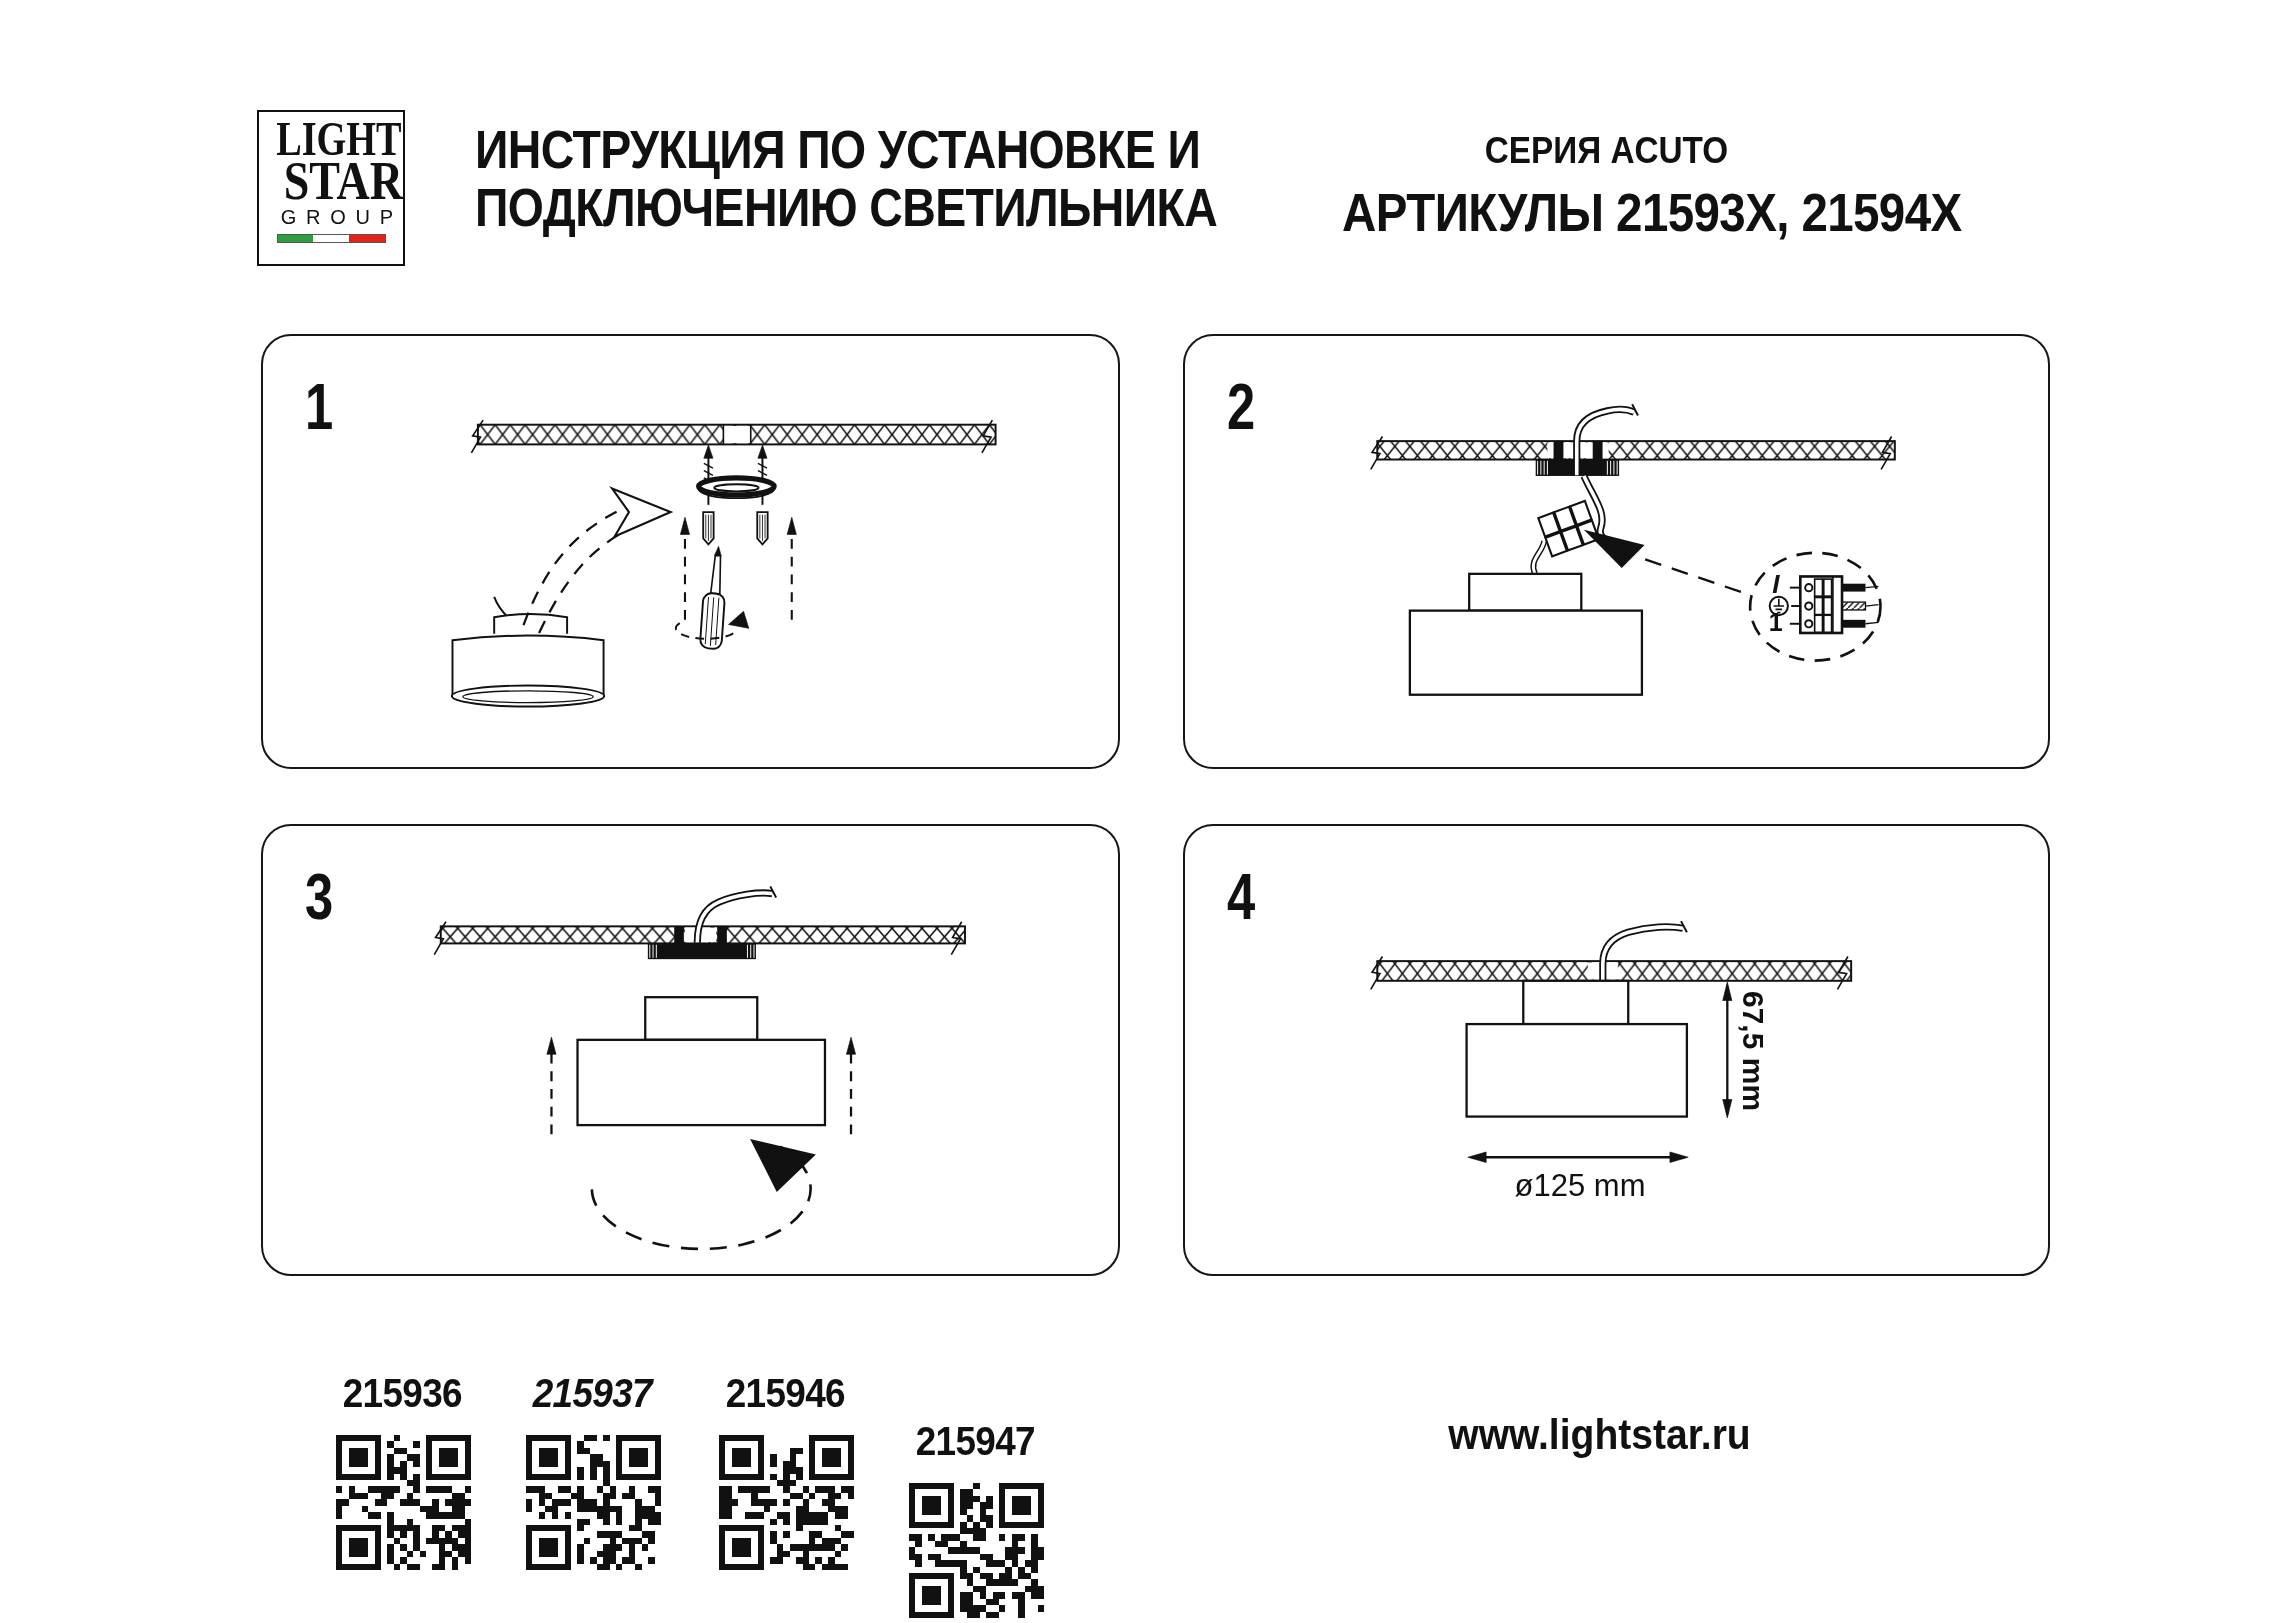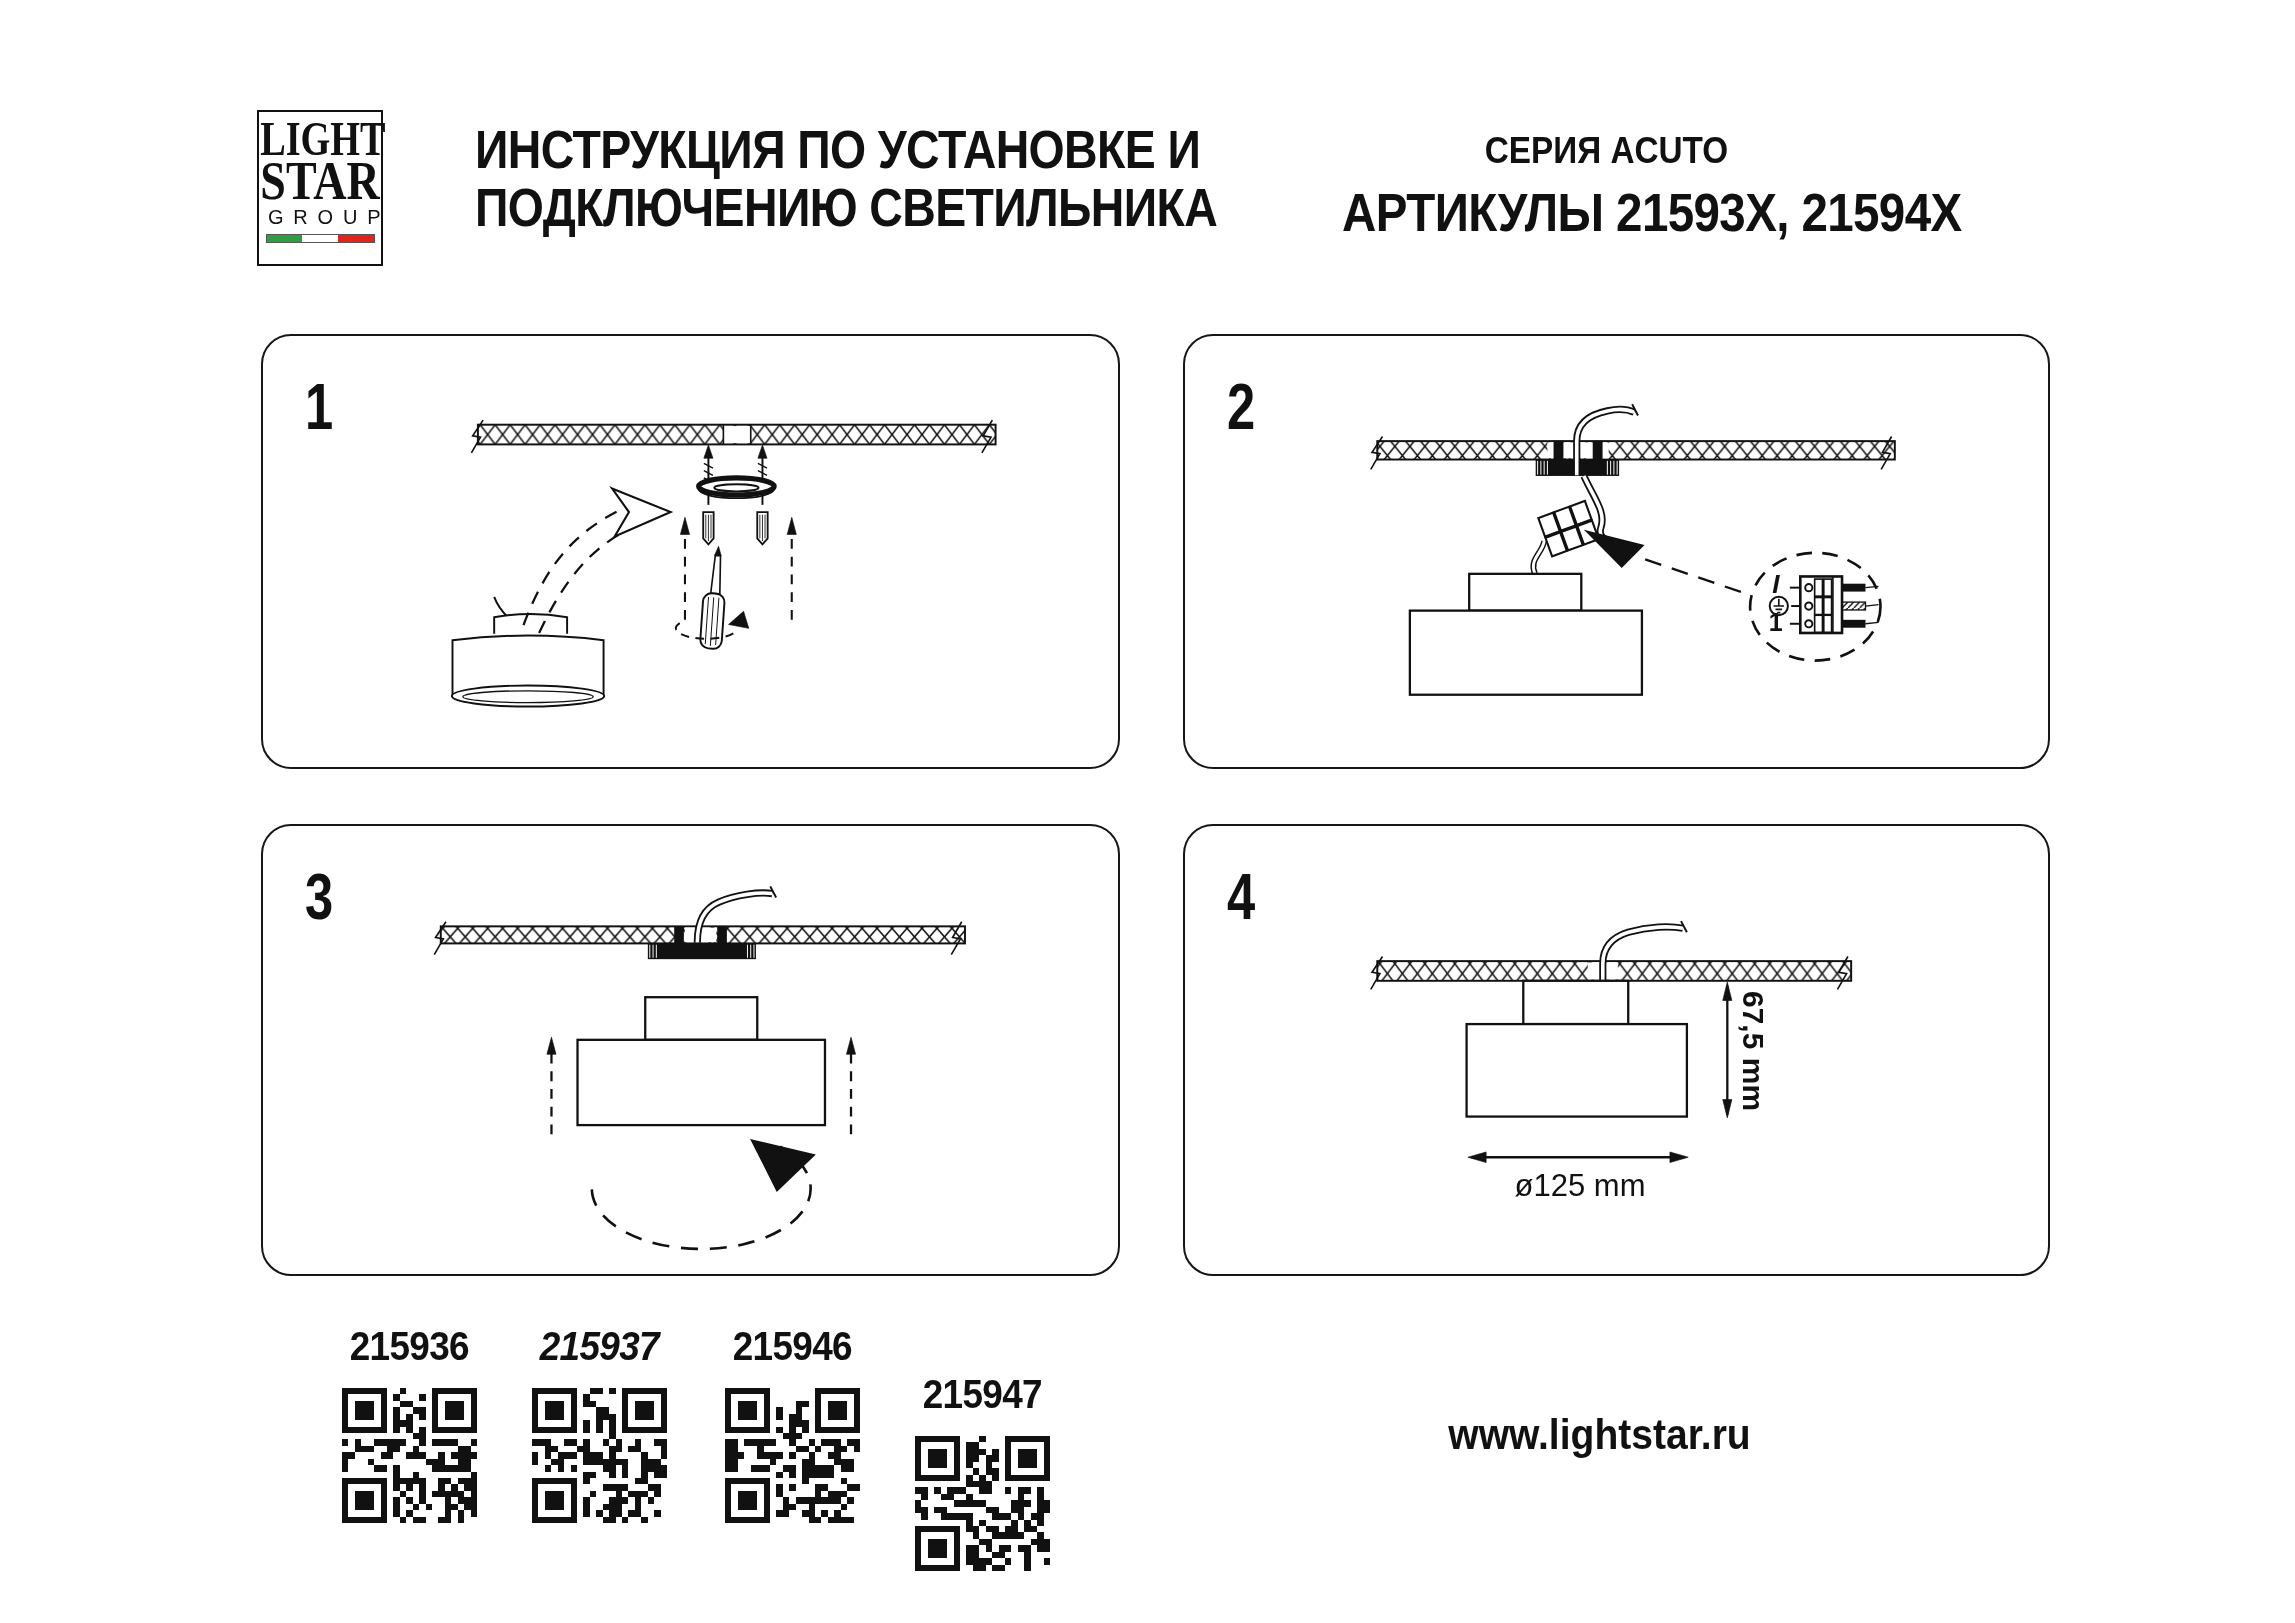--- a/index.html
+++ b/index.html
@@ -1,19 +1,19 @@
 <!DOCTYPE html>
 <html style="font-size:10.5px"><head>
 <meta charset="utf-8">
 <style>
   html,body{margin:0;padding:0;background:#fff;}
   body{width:2295px;height:1623px;position:relative;font-family:"Liberation Sans",sans-serif;color:#111;overflow:hidden;}
   .abs{position:absolute;}
   
-  .logo-box{left:257px;top:110px;width:126px;height:156px;border:2px solid #111;box-sizing:border-box;text-align:center;}
+  .logo-box{left:257px;top:110px;width:148px;height:156px;border:2px solid #111;box-sizing:border-box;text-align:right;}
   .logo-word1{margin-top:6.5px;font-family:"Liberation Serif",serif;font-weight:700;font-size:39px;line-height:39px;letter-spacing:0px;transform:scaleY(1.22) scaleX(.98);}
   .logo-word2{font-family:"Liberation Serif",serif;font-weight:700;font-size:46px;line-height:46px;transform:scaleY(1.18);}
   .logo-word3{margin-top:3.9px;font-size:20px;line-height:20px;letter-spacing:9.8px;padding-left:9px;font-weight:400;}
   .logo-flag{margin:6.5px auto 0;width:107px;height:7.2px;display:flex;border:0.7px solid #555;box-sizing:content-box;}
   .logo-flag span{flex:1;height:100%;}
   
   .title{left:475px;top:120px;width:759px;font-weight:700;font-size:54px;line-height:58px;letter-spacing:-0.7px;transform:scaleX(.86);transform-origin:left top;white-space:nowrap;}
   .series{left:1306px;top:130px;width:601px;text-align:center;font-weight:700;font-size:37px;transform:scaleX(.9);}
   .articles-line{left:1306px;top:181px;width:601px;text-align:center;font-weight:700;font-size:54px;letter-spacing:-0.7px;transform:scaleX(.88);white-space:nowrap;}
   
@@ -23,21 +23,21 @@
   .p3{left:261px;top:824px;width:859px;height:452px;}
   .p4{left:1183px;top:824px;width:867px;height:452px;}
   .step-num{position:absolute;left:42px;top:38px;font-size:65px;line-height:65px;font-weight:700;transform:scaleX(.78);transform-origin:left top;}
   .panel svg.diagram{position:absolute;left:0;top:0;width:100%;height:100%;}
   .dim-v{position:absolute;left:551px;top:165px;height:131px;writing-mode:vertical-rl;font-weight:700;font-size:30px;white-space:nowrap;}
   .dim-h{position:absolute;left:287px;top:342px;width:216px;text-align:center;font-weight:400;font-size:31px;white-space:nowrap;}
   .mag-label{position:absolute;width:23.6px;text-align:center;font-weight:700;}
   .mag-top{left:579px;top:233px;font-size:26px;font-style:italic;}
   .mag-bottom{left:579px;top:272px;font-size:25px;}
   
-  .article-block{top:1323px;width:147px;text-align:center;}
+  .article-block{top:1370px;width:147px;}
   .article-code{font-weight:700;font-size:41px;letter-spacing:-0.7px;transform:scaleX(.9);display:inline-block;white-space:nowrap;}
   .qr{margin-top:18.3px;display:inline-block;line-height:0;}
   .website{left:1403px;top:1411px;width:393px;text-align:center;font-weight:700;font-size:42px;transform:scaleX(.93);white-space:nowrap;}
 </style>
 </head>
 <body>
 
 <div class="abs logo-box">
   <div class="logo-word1">LIGHT</div>
   <div class="logo-word2">STAR</div>

